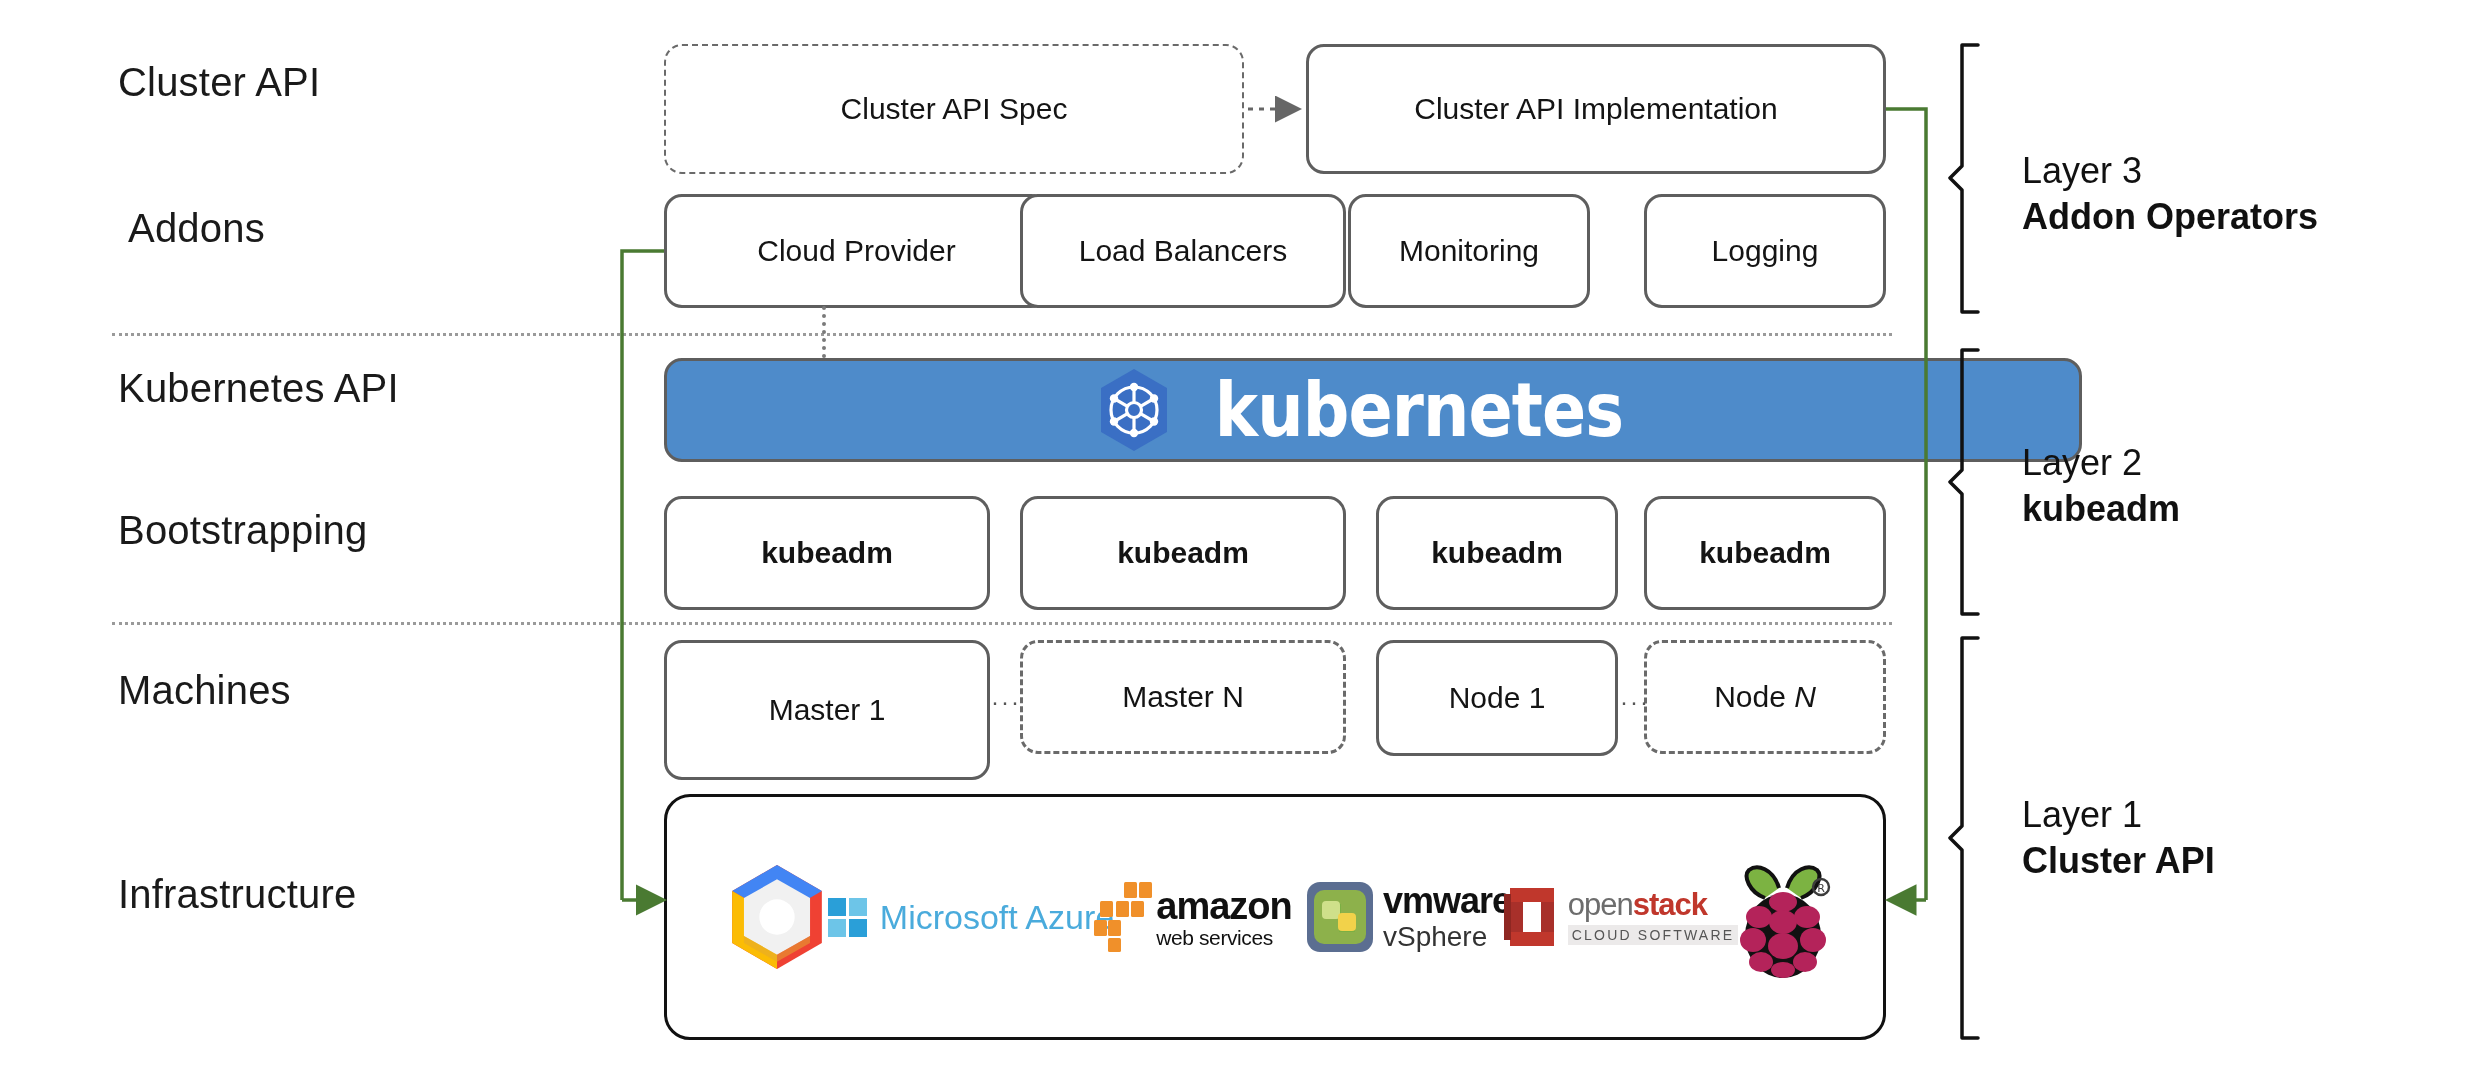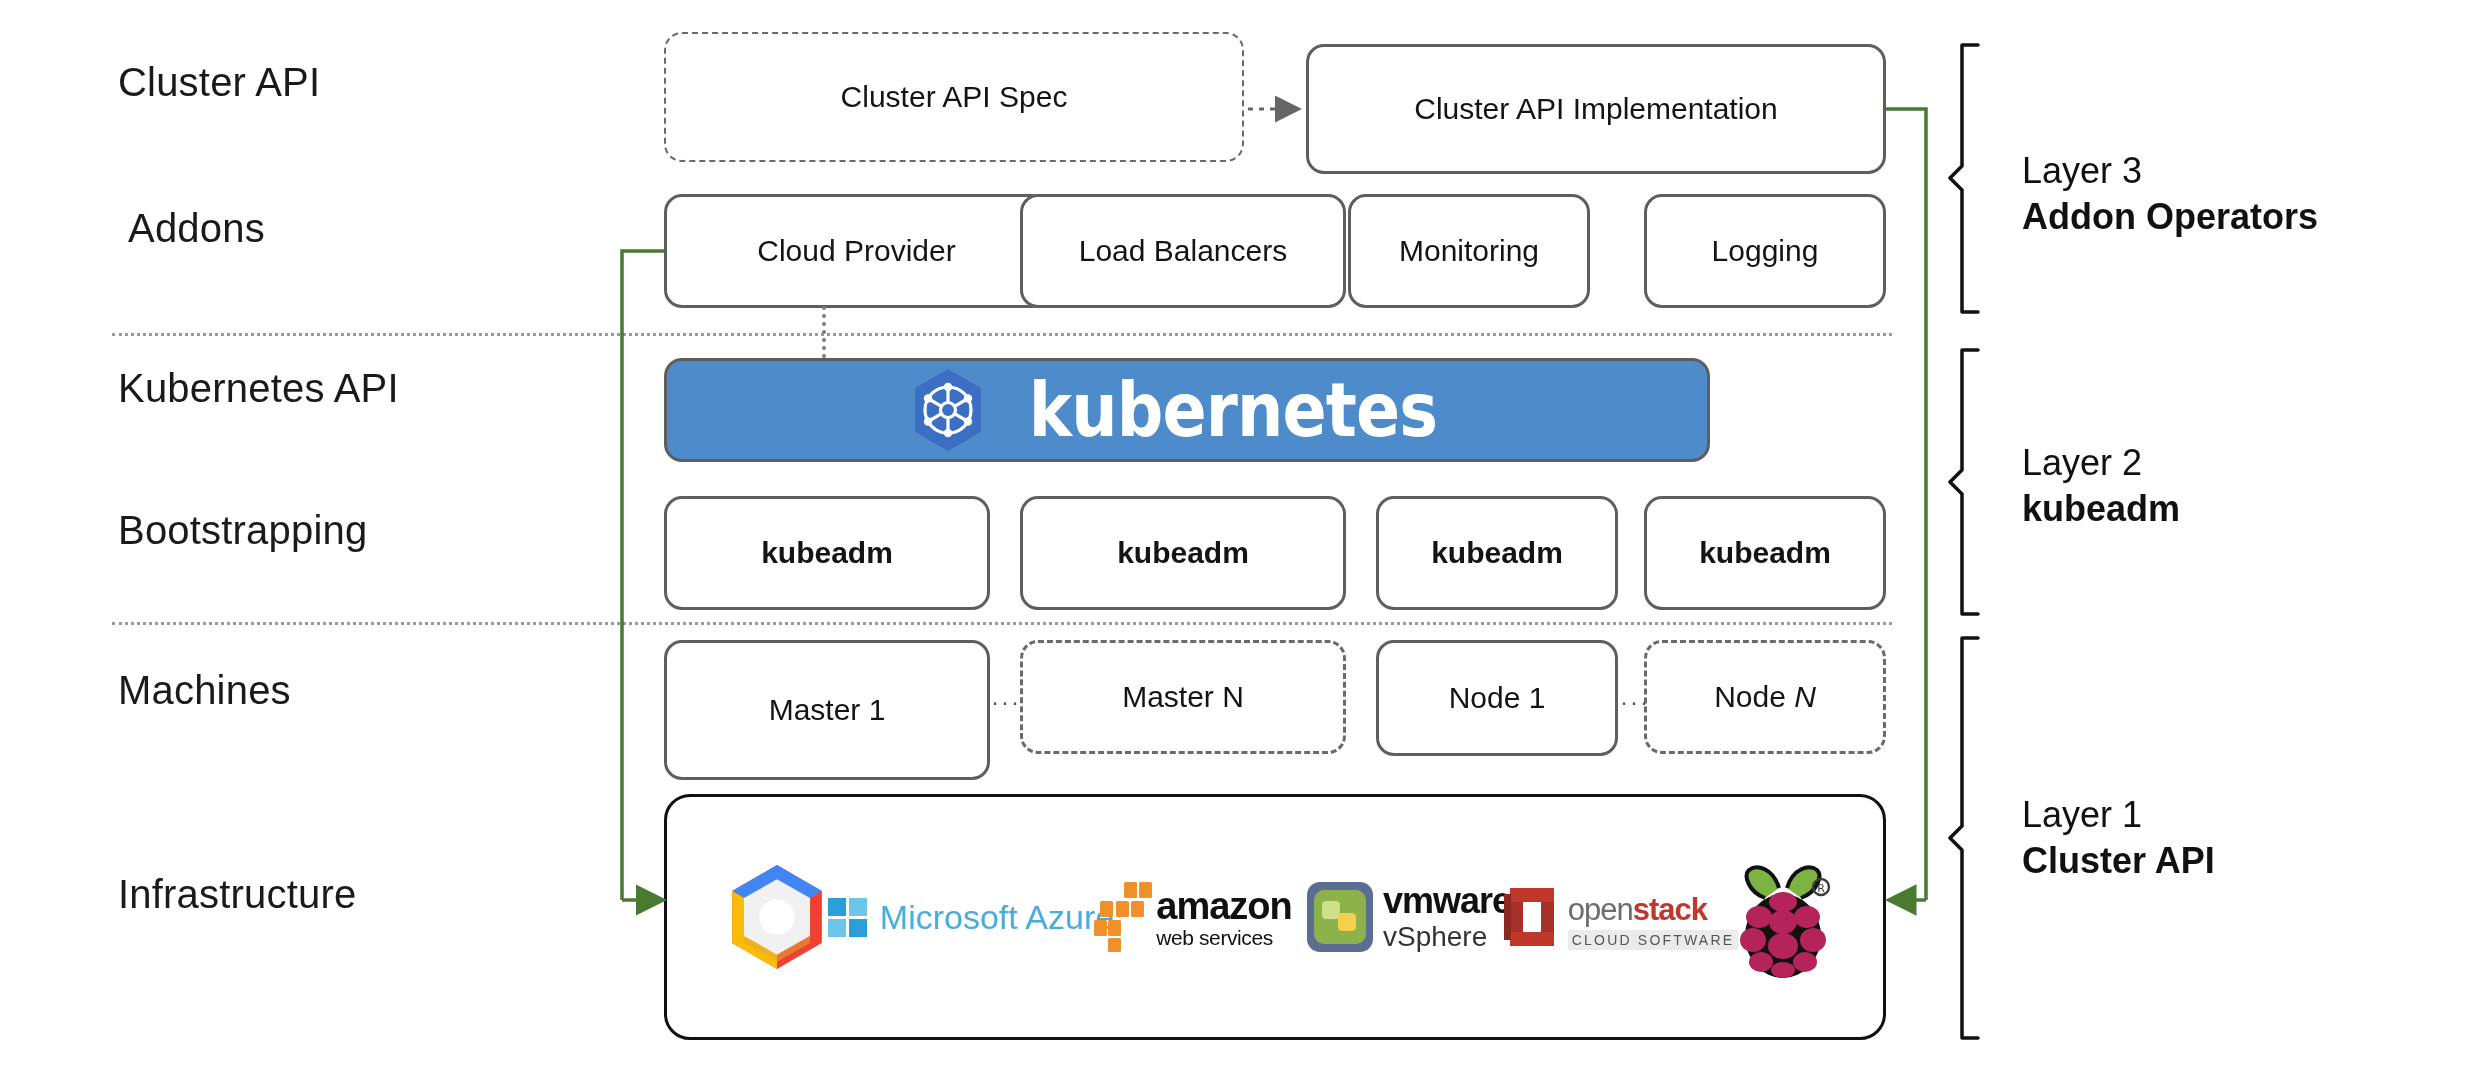--- a/index.html
+++ b/index.html
@@ -69,21 +69,21 @@
   <div class="rowlabel" style="left:118px;top:62px;">Cluster API</div>
   <div class="rowlabel" style="left:128px;top:208px;">Addons</div>
   <div class="rowlabel" style="left:118px;top:368px;">Kubernetes API</div>
   <div class="rowlabel" style="left:118px;top:510px;">Bootstrapping</div>
   <div class="rowlabel" style="left:118px;top:670px;">Machines</div>
   <div class="rowlabel" style="left:118px;top:874px;">Infrastructure</div>
 
   <div class="hsep" style="left:112px;top:333px;width:1780px;"></div>
   <div class="hsep" style="left:112px;top:622px;width:1780px;"></div>
 
-  <div class="box dashed thin" style="left:664px;top:32px;width:580px;height:130px;">
+  <div class="box dashed thin" style="left:664px;top:44px;width:580px;height:130px;">
     <span>Cluster API Spec</span>
   </div>
 
   <div class="box" style="left:1306px;top:44px;width:580px;height:130px;">
     <span>Cluster API Implementation</span>
   </div>
 
   <div class="box" style="left:664px;top:194px;width:385px;height:114px;">
     <span>Cloud Provider</span>
   </div>
@@ -92,21 +92,21 @@
   </div>
   <div class="box" style="left:1348px;top:194px;width:242px;height:114px;">
     <span>Monitoring</span>
   </div>
   <div class="box" style="left:1644px;top:194px;width:242px;height:114px;">
     <span>Logging</span>
   </div>
 
   <div class="vdot" style="left:822px;top:306px;height:52px;"></div>
 
-  <div class="k8sbar" id="k8sbar" style="left: 664px; top: 358px; width: 1046px; height: 104px; background: rgb(78, 139, 202);">
+  <div class="k8sbar" id="k8sbar" style="left: 664px; top: 358px; width: 1418px; height: 104px; background: rgb(78, 139, 202);">
     <span class="logo">
       <svg width="78" height="86" viewBox="0 0 78 86" aria-hidden="true">
         <polygon points="39,2 72,21 72,65 39,84 6,65 6,21" fill="#3a6fc4"></polygon>
         <g fill="none" stroke="#ffffff" stroke-width="3.2">
           <circle cx="39" cy="43" r="23"></circle>
           <circle cx="39" cy="43" r="7.5"></circle>
           <line x1="39" y1="20" x2="39" y2="35.5"></line>
           <line x1="39" y1="50.5" x2="39" y2="66"></line>
           <line x1="19" y1="31.5" x2="32.5" y2="39.3"></line>
           <line x1="45.5" y1="46.7" x2="59" y2="54.5"></line>
@@ -205,21 +205,21 @@
         <path d="M20 24h16v14h14v14H34V38H20z" fill="#7bb043"></path>
         <rect x="17" y="21" width="18" height="18" rx="4" fill="#cfe08a"></rect>
         <rect x="33" y="33" width="18" height="18" rx="4" fill="#f2d24a"></rect>
       </svg>
       <span style="display:flex;flex-direction:column;line-height:1;">
         <span style="font-size:36px;color:#111;letter-spacing:-1px;"><b>vmware</b></span>
         <span style="font-size:28px;color:#333;margin-top:4px;">vSphere</span>
       </span>
     </div>
 
-    <div class="logo" style="width:196px;gap:6px;align-items:flex-end;">
+    <div class="logo" style="width:196px;gap:6px;">
       <svg width="58" height="66" viewBox="0 0 58 66" aria-hidden="true" style="flex:none;">
         <rect x="6" y="4" width="44" height="14" fill="#c0372c"></rect>
         <rect x="6" y="48" width="44" height="14" fill="#c0372c"></rect>
         <rect x="6" y="18" width="13" height="30" fill="#a8302a"></rect>
         <rect x="37" y="18" width="13" height="30" fill="#a8302a"></rect>
         <rect x="19" y="22" width="18" height="22" fill="#ffffff"></rect>
         <rect x="0" y="10" width="7" height="46" fill="#8e2722"></rect>
       </svg>
       <span style="display:flex;flex-direction:column;line-height:1;">
         <span style="font-size:31px;letter-spacing:-1px;white-space:nowrap;"><span style="color:#6d6d6d;">open</span><b style="color:#c0372c;">stack</b></span>

